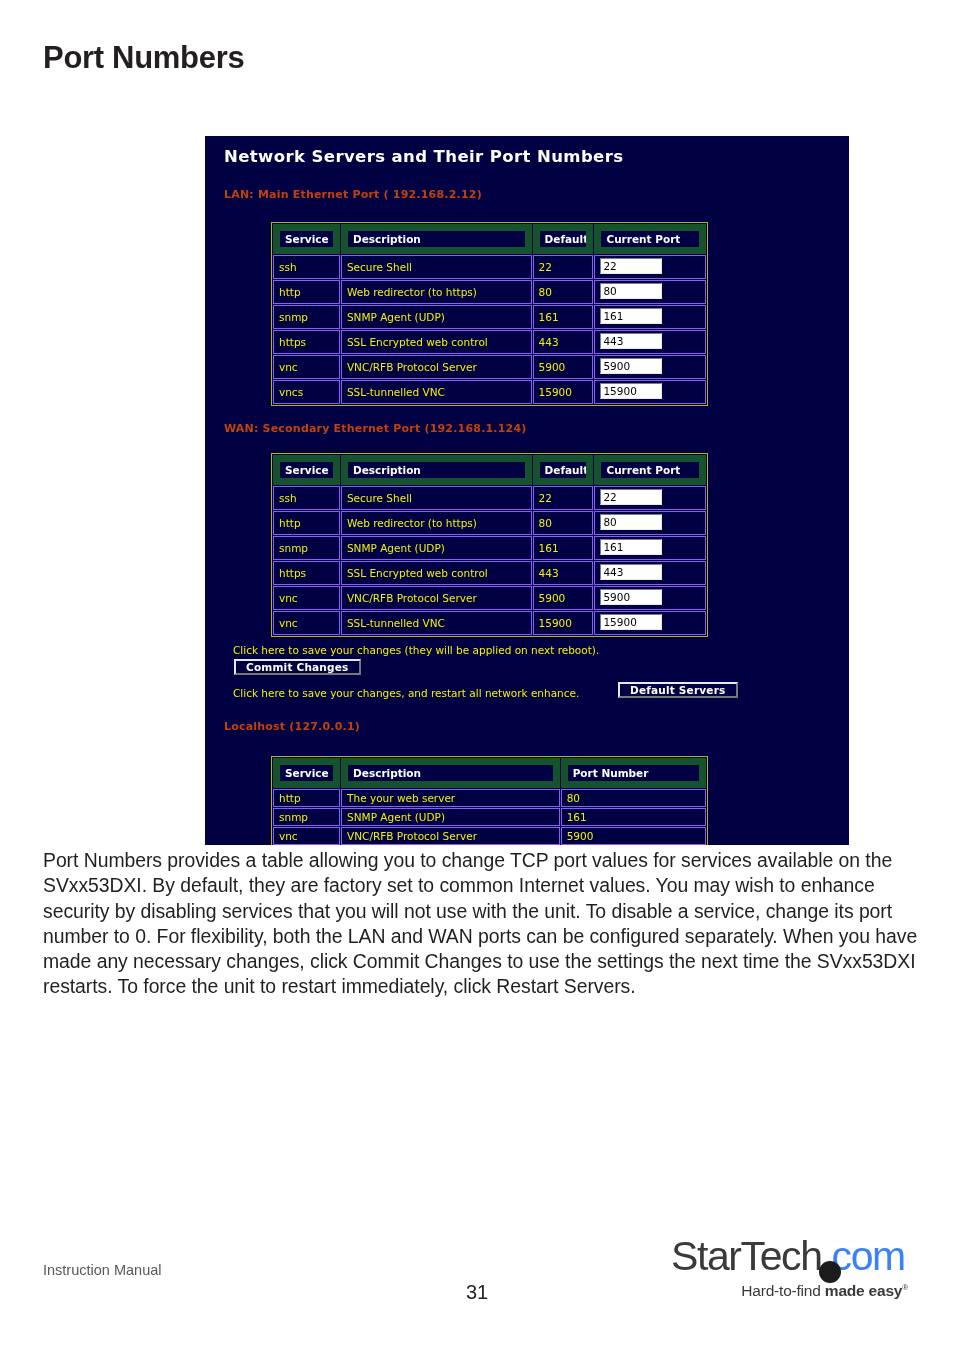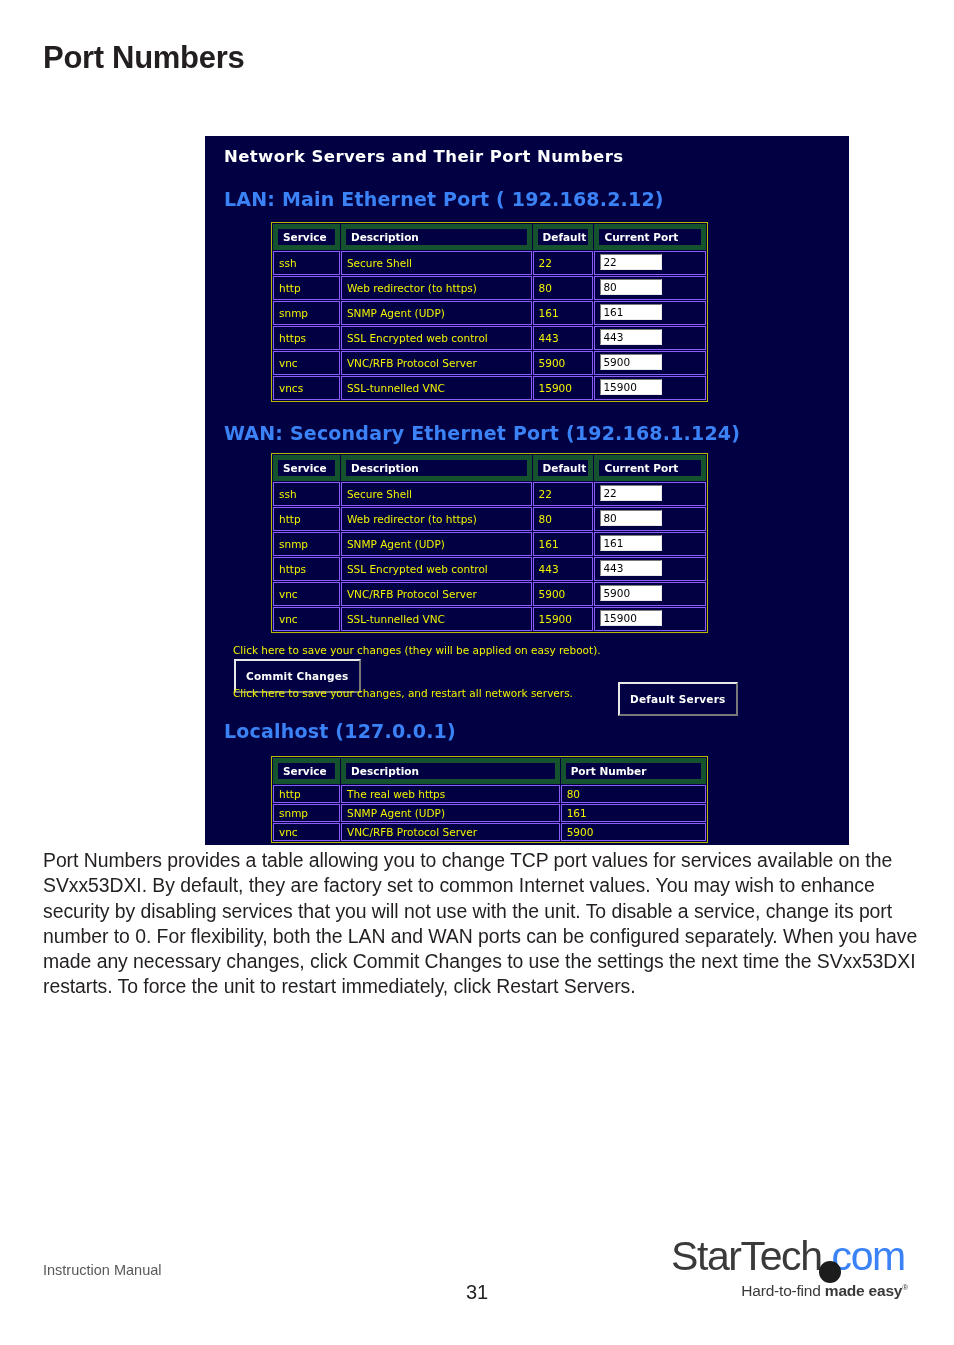--- a/index.html
+++ b/index.html
@@ -43,22 +43,22 @@
     position: absolute;
     left: 19px;
     top: 11px;
     color: #ffffff;
     font-size: 16.5px;
     font-weight: bold;
     letter-spacing: 0.4px;
   }
   .ss-section {
     position: absolute;
-    color: #3b82f6;
-    font-size: 19px;
+    color: #c2410c;
+    font-size: 11px;
     font-weight: bold;
     letter-spacing: 0.2px;
   }
   #sec-lan  { left: 19px; top: 52px; }
   #sec-wan  { left: 19px; top: 286px; }
   #sec-local{ left: 19px; top: 584px; }
 
   
   table.ss-table {
     position: absolute;
@@ -79,21 +79,21 @@
     vertical-align: middle;
     font-weight: normal;
     height: 16px;
     box-sizing: border-box;
     white-space: nowrap;
     overflow: hidden;
   }
   table.ss-table th {
     color: #ffffff;
     font-weight: bold;
-    border: 5px solid #14532d;
+    border: 7px solid #14532d;
     font-size: 10.5px;
   }
   table.ss-table td {
     color: #f2f200;
     border: 1px solid #8b5cf6;
   }
   
   table.ss-table { border: 1px solid #b8b800; }
 
   
@@ -135,21 +135,21 @@
   #note-commit  { left: 28px; top: 508px; }
   #note-restart { left: 28px; top: 551px; }
 
   .ss-button {
     position: absolute;
     background: #000042;
     color: #ffffff;
     font-family: "DejaVu Sans", sans-serif;
     font-size: 10.5px;
     font-weight: bold;
-    padding: 9px 10px;
+    padding: 0 10px;
     letter-spacing: 0.2px;
     border-top: 2px solid #e9e9e9;
     border-left: 2px solid #e9e9e9;
     border-right: 2px solid #787878;
     border-bottom: 2px solid #787878;
     white-space: nowrap;
     line-height: 12px;
   }
   #btn-commit  { left: 29px;  top: 523px; }
   #btn-restart { left: 413px; top: 546px; }
@@ -324,39 +324,39 @@
       </tr>
       <tr>
         <td>vnc</td>
         <td>SSL-tunnelled VNC</td>
         <td>15900</td>
         <td class="port-cell"><span class="port-input">15900</span></td>
       </tr>
     </tbody>
   </table>
 
-  <div class="ss-note" id="note-commit">Click here to save your changes (they will be applied on easy reboot).</div>
+  <div class="ss-note" id="note-commit">Click here to save your changes (they will be applied on next reboot).</div>
   <div class="ss-button" id="btn-commit">Commit Changes</div>
 
-  <div class="ss-note" id="note-restart">Click here to save your changes, and restart all network servers.</div>
+  <div class="ss-note" id="note-restart">Click here to save your changes, and restart all network enhance.</div>
   <div class="ss-button" id="btn-restart">Default Servers</div>
 
   <div class="ss-section" id="sec-local">Localhost (127.0.0.1)</div>
   <table class="ss-table" id="tbl-local">
     <thead>
       <tr>
         <th class="col-service">Service</th>
         <th class="col-desc-l">Description</th>
         <th class="col-port-l">Port Number</th>
       </tr>
     </thead>
     <tbody>
       <tr>
         <td>http</td>
-        <td>The real web https</td>
+        <td>The your web server</td>
         <td>80</td>
       </tr>
       <tr>
         <td>snmp</td>
         <td>SNMP Agent (UDP)</td>
         <td>161</td>
       </tr>
       <tr>
         <td>vnc</td>
         <td>VNC/RFB Protocol Server</td>

